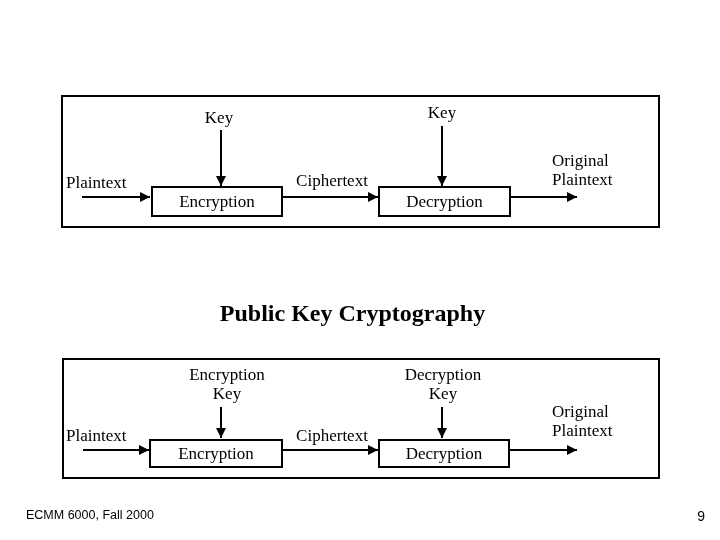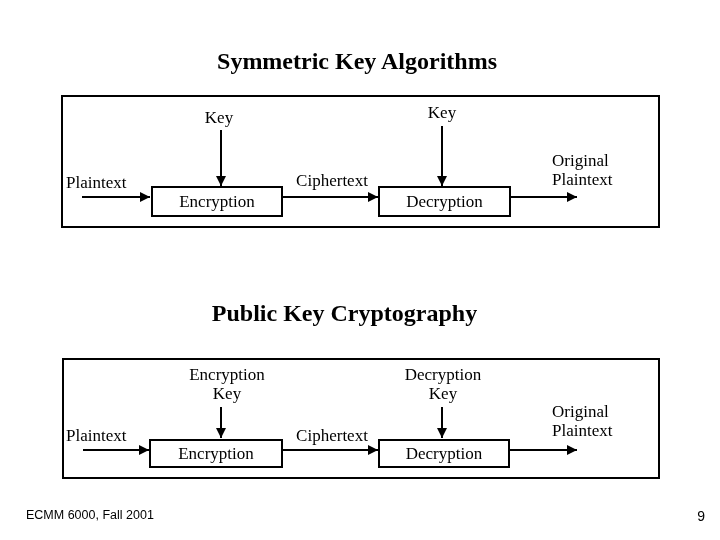--- a/index.html
+++ b/index.html
@@ -100,21 +100,20 @@
     font-family: "Liberation Sans", sans-serif;
     font-size: 14px;
     text-align: right;
   }
 </style>
 </head>
 <body>
 
 <div class="stage">
 
-  <div class="slide-title" style="left:0; top:48; width:714px; top:48px;">Symmetric Key Algorithms</div>
 
   <div class="outer-box" style="left:61px; top:95px; width:599px; height:133px;"></div>
 
   <div class="lbl center" style="left:194px; top:108px; width:50px;">Key</div>
   <div class="lbl center" style="left:417px; top:103px; width:50px;">Key</div>
 
   <div class="varrow" style="left:220px; top:130px; height:56px;"></div>
   <div class="varrow" style="left:441px; top:126px; height:60px;"></div>
 
   <div class="lbl" style="left:66px; top:173px;">Plaintext</div>
@@ -130,21 +129,21 @@
   <div class="proc-box" style="left:378px; top:186px; width:133px; height:31px;">
     <span>Decryption</span>
   </div>
 
   <div class="harrow" style="left:511px; top:196px; width:66px;"></div>
   <div class="lbl two-line" style="left:552px; top:151px; text-align:left;">
     <span>Original</span>
     <span>Plaintext</span>
   </div>
 
-  <div class="slide-title" style="left:0; top:300px; width:689px;">Public Key Cryptography</div>
+  <div class="slide-title" style="left:0; top:300px; width:689px;padding-left:8px;">Public Key Cryptography</div>
 
   <div class="outer-box" style="left:62px; top:358px; width:598px; height:121px;"></div>
 
   <div class="lbl two-line" style="left:172px; top:365px; width:110px;">
     <span>Encryption</span>
     <span>Key</span>
   </div>
   <div class="lbl two-line" style="left:388px; top:365px; width:110px;">
     <span>Decryption</span>
     <span>Key</span>
@@ -166,16 +165,16 @@
   <div class="proc-box" style="left:378px; top:439px; width:132px; height:29px;">
     <span>Decryption</span>
   </div>
 
   <div class="harrow" style="left:510px; top:449px; width:67px;"></div>
   <div class="lbl two-line" style="left:552px; top:402px; text-align:left;">
     <span>Original</span>
     <span>Plaintext</span>
   </div>
 
-  <div class="footer-text" style="left:26px; top:508px;">ECMM 6000, Fall 2001</div>
+  <div class="footer-text" style="left:26px; top:508px;">ECMM 6000, Fall 2000</div>
   <div class="page-num" style="left:655px; top:508px; width:50px;">9</div>
 
 </div>
 
 </body></html>

